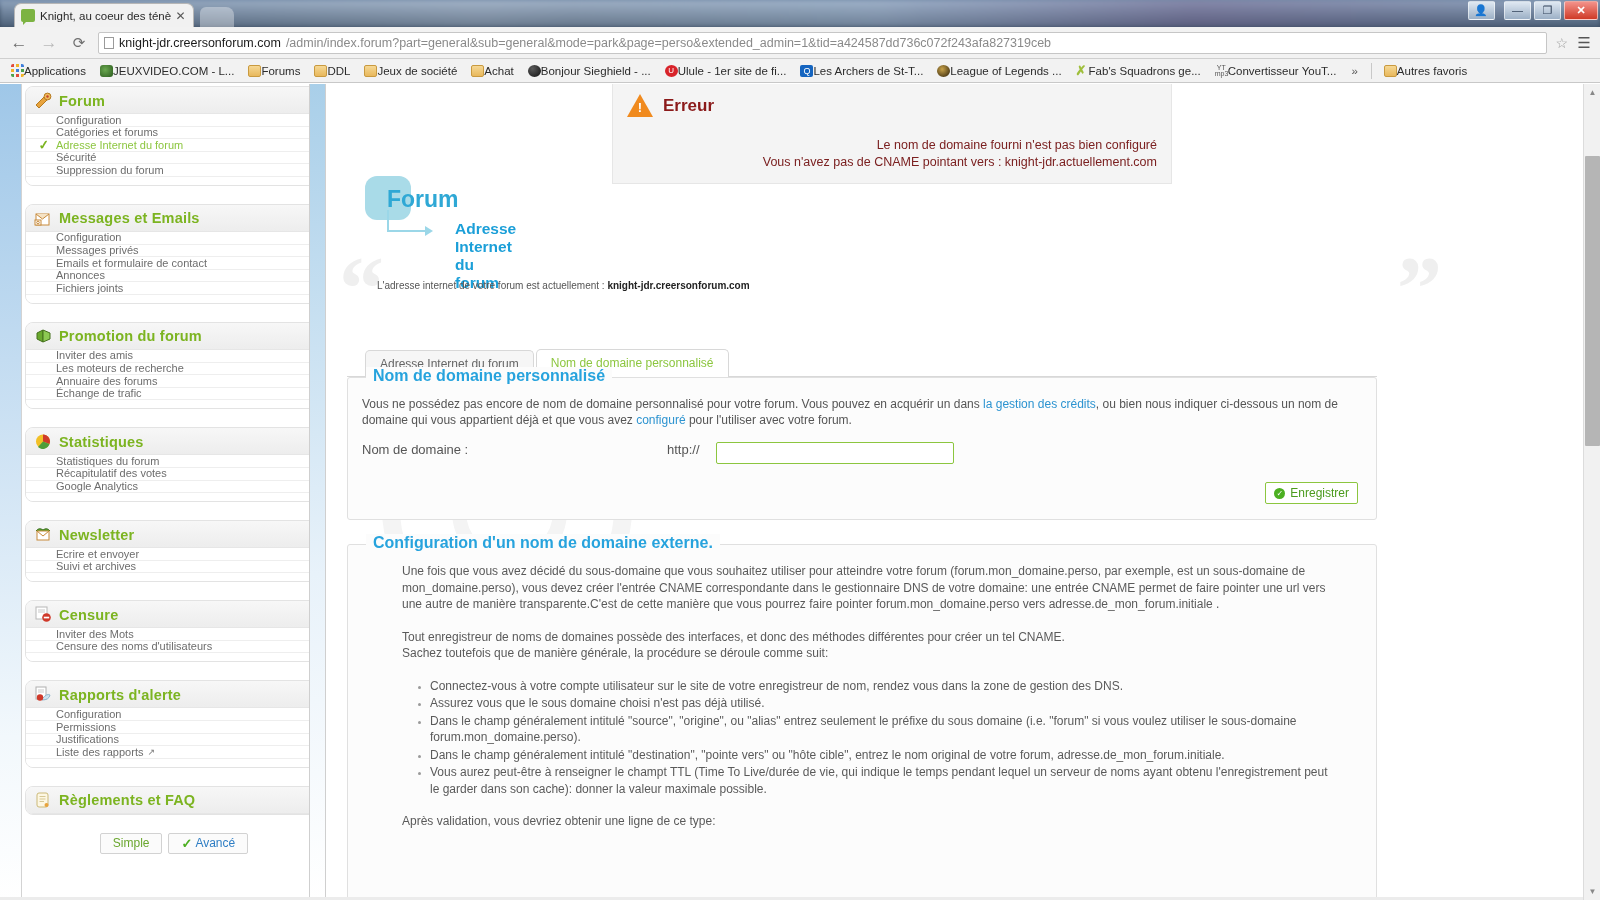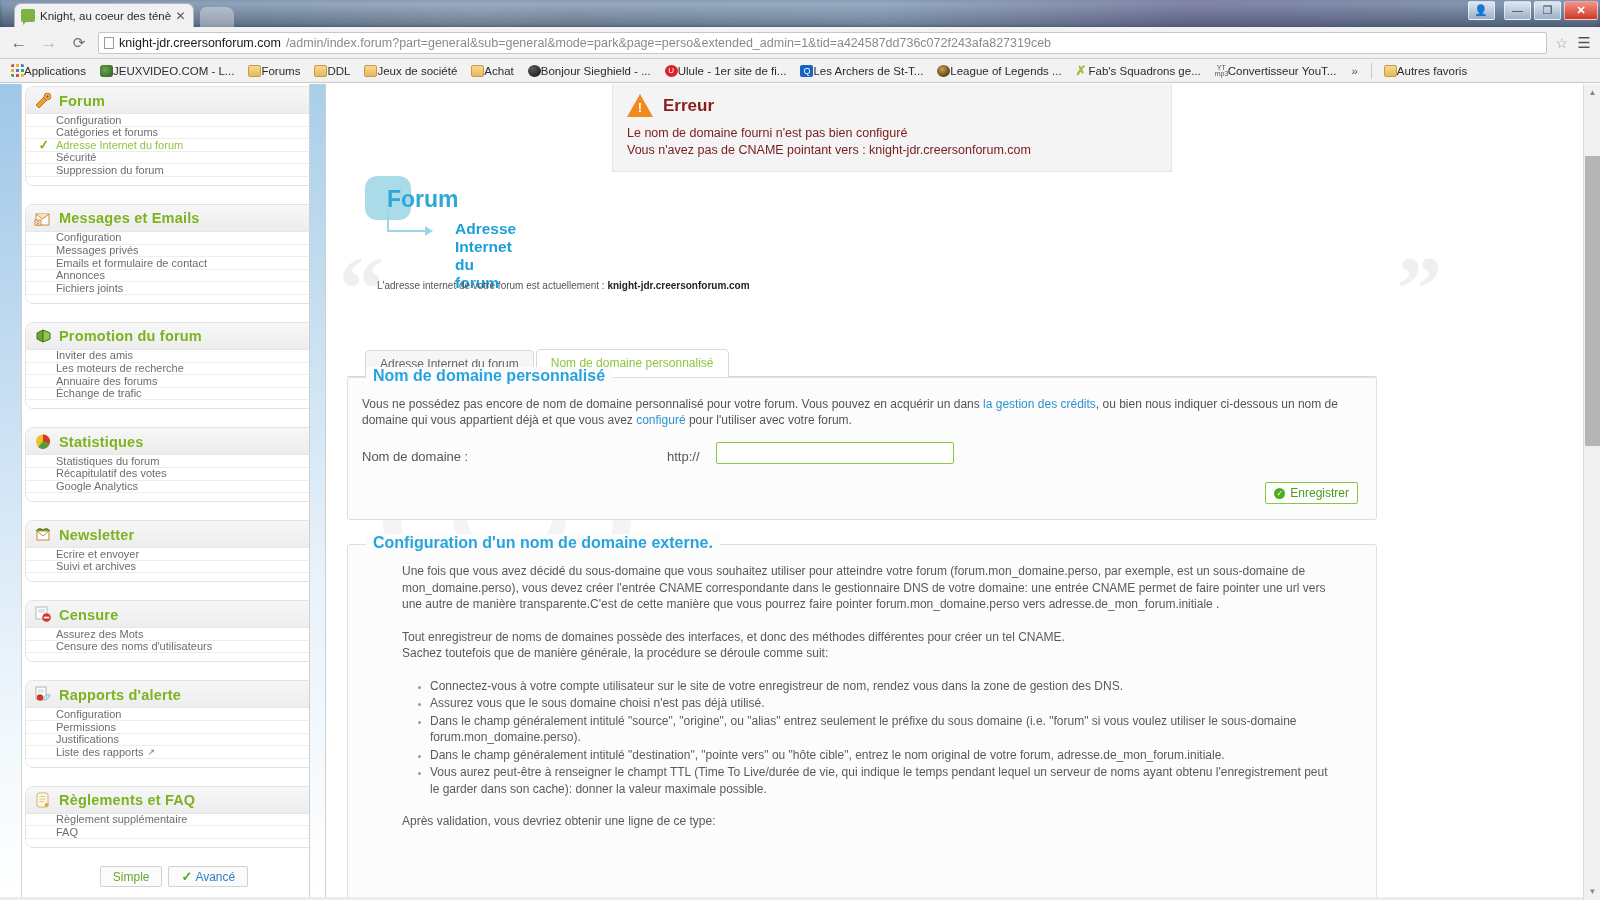--- a/index.html
+++ b/index.html
@@ -210,21 +210,21 @@
   .warn-tri {
     width:0;height:0;
     border-left: 13px solid transparent; border-right:13px solid transparent;
     border-bottom: 23px solid #f08a1e; position:relative;
   }
   .warn-tri:after {
     content:"!"; position:absolute; left:-3px; top:7px; width:6px;
     color:#fff; font-size:13px; font-weight:bold; text-align:center; line-height:13px;
   }
   .error-title { color:#8b1a1a; font-size:17px; font-weight:bold; }
-  .error-lines { text-align:left; margin-top: 8px; color:#7b2020; font-size: 12.5px; line-height: 17px;}
+  .error-lines { text-align:right; margin-top: 20px; color:#7b2020; font-size: 12.5px; line-height: 17px;}
 
   
   .crumb-wrap { position:absolute; left: 38px; top: 100px; }
   .crumb-pill {
     width: 46px; height: 44px; border-radius: 12px;
     background: #a9dbe8; position:absolute; left:0; top:-8px;
   }
   .crumb-main {
     position:relative; color:#2fa8d5; font-size: 23px; font-weight: bold;
     padding-left: 22px; line-height: 30px;
@@ -282,21 +282,21 @@
   }
   .fs1 { top: 293px; height: 143px; }
   .fs2 { top: 460px; height: 360px; }
 
   .fs-body { padding: 18px 14px 10px 14px; position:relative; }
 
   .para { font-size: 12px; color:#555; line-height: 16px; }
   .para a { color:#2c93d0; text-decoration:none; }
 
   .domain-row {
-    display:flex; align-items:flex-end; margin-top: 14px; font-size: 13px; color:#555;
+    display:flex; align-items:flex-start; margin-top: 14px; font-size: 13px; color:#555;
   }
   .domain-label { width: 305px; }
   .http-label { color:#555; font-size: 13px; margin-right: 16px; }
   .domain-input {
     width: 238px; height: 22px; border: 1px solid #8cc63f;
     background:#fff; border-radius:2px;
   }
 
   .save-row { display:flex; justify-content:flex-end; margin-top: 18px; padding-right: 4px;}
   .save-btn {
@@ -572,21 +572,21 @@
                   <rect x="2" y="1" width="11" height="12" fill="#fff" stroke="#b8b8b8"></rect>
                   <line x1="4" y1="4" x2="11" y2="4" stroke="#c9c9c9"></line>
                   <line x1="4" y1="6" x2="11" y2="6" stroke="#c9c9c9"></line>
                   <circle cx="12.5" cy="11.5" r="4.3" fill="#d0392a"></circle>
                   <rect x="9.8" y="10.7" width="5.4" height="1.7" fill="#fff"></rect>
                 </svg></span>
               <span class="sb-head-title">Censure</span>
             </div>
             <div class="sb-list">
               <div class="sb-item">
-                <span>Assurez des Mots</span>
+                <span>Inviter des Mots</span>
               </div>
               <div class="sb-item">
                 <span>Censure des noms d'utilisateurs</span>
               </div>
             </div>
           </div>
           <div class="sb-block">
             <div class="sb-head">
               <span class="sb-ico"><svg width="18" height="17" viewBox="0 0 18 17">
                   <rect x="2" y="1" width="10" height="12" fill="#fff" stroke="#b0b0b0"></rect>
@@ -617,28 +617,20 @@
             <div class="sb-head">
               <span class="sb-ico"><svg width="18" height="17" viewBox="0 0 18 17">
                   <rect x="3" y="1" width="11" height="14" rx="2" fill="#fdf7e3" stroke="#cbb978"></rect>
                   <line x1="5.5" y1="4.5" x2="11.5" y2="4.5" stroke="#d6c894"></line>
                   <line x1="5.5" y1="7" x2="11.5" y2="7" stroke="#d6c894"></line>
                   <line x1="5.5" y1="9.5" x2="10" y2="9.5" stroke="#d6c894"></line>
                   <circle cx="12.5" cy="13" r="2" fill="#e8a33d"></circle>
                 </svg></span>
               <span class="sb-head-title">Règlements et FAQ</span>
             </div>
-            <div class="sb-list">
-              <div class="sb-item">
-                <span>Règlement supplémentaire</span>
-              </div>
-              <div class="sb-item">
-                <span>FAQ</span>
-              </div>
-            </div>
           </div>
         </div>
       <div class="sb-footer-btns">
         <div class="sb-btn">Simple</div>
         <div class="sb-btn adv">
           <span class="chk">✓</span>
           <span>Avancé</span>
         </div>
       </div>
       <div class="inner-vscroll"></div>
@@ -650,21 +642,21 @@
       <div class="swirl sw2"></div>
       <div class="swirl sw3"></div>
 
       <div class="error-box">
         <div class="error-head">
           <div class="warn-tri"></div>
           <div class="error-title">Erreur</div>
         </div>
         <div class="error-lines">
           <div>Le nom de domaine fourni n'est pas bien configuré</div>
-          <div>Vous n'avez pas de CNAME pointant vers : knight-jdr.creersonforum.com</div>
+          <div>Vous n'avez pas de CNAME pointant vers : knight-jdr.actuellement.com</div>
         </div>
       </div>
 
       <div class="crumb-wrap">
         <div class="crumb-pill"></div>
         <div class="crumb-main">Forum</div>
         <div class="crumb-elbow"></div>
         <div class="crumb-arrow"></div>
         <div class="crumb-sub">Adresse Internet du forum</div>
       </div>

